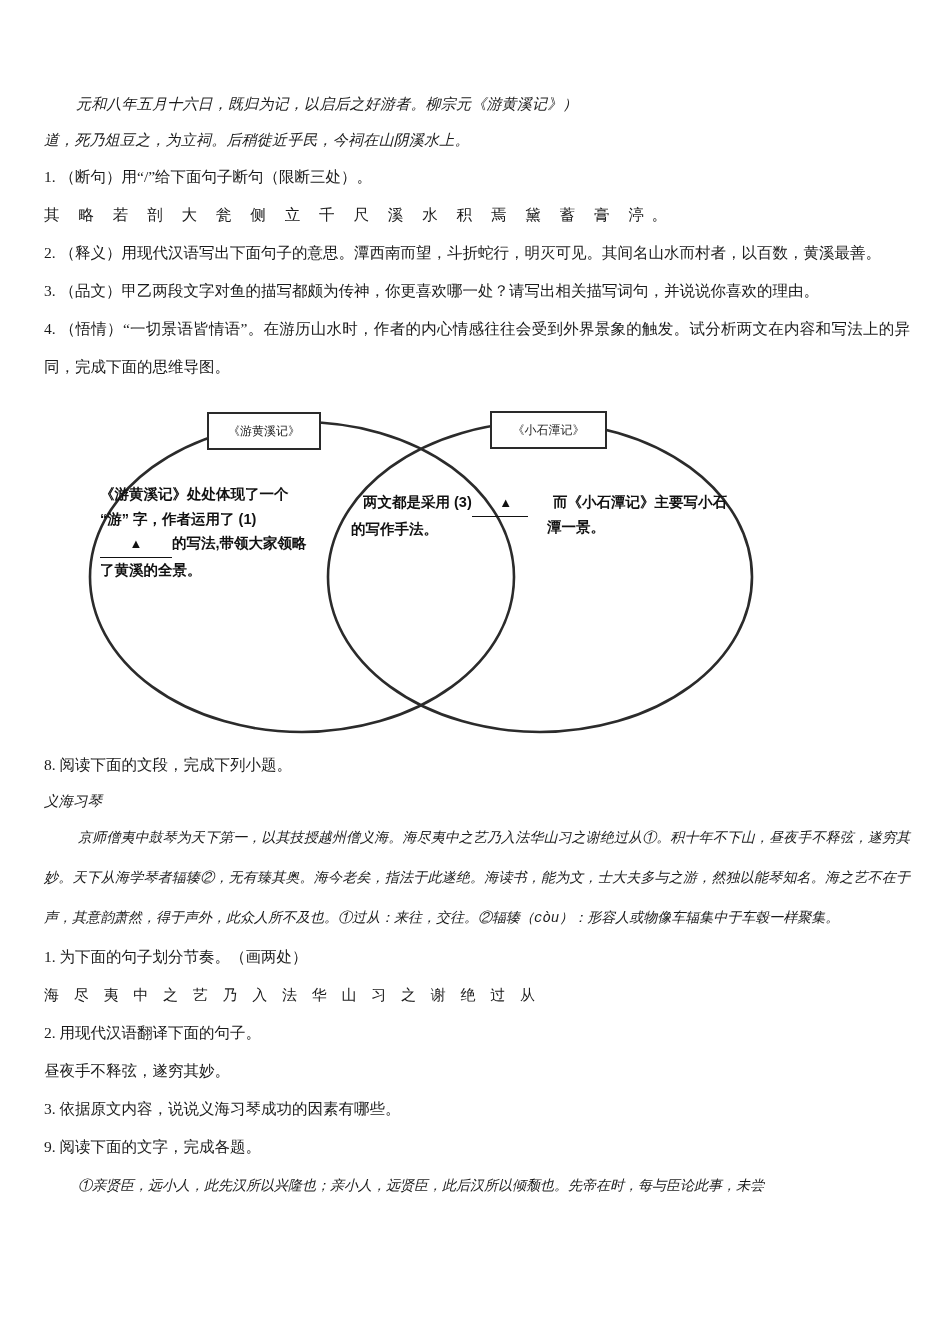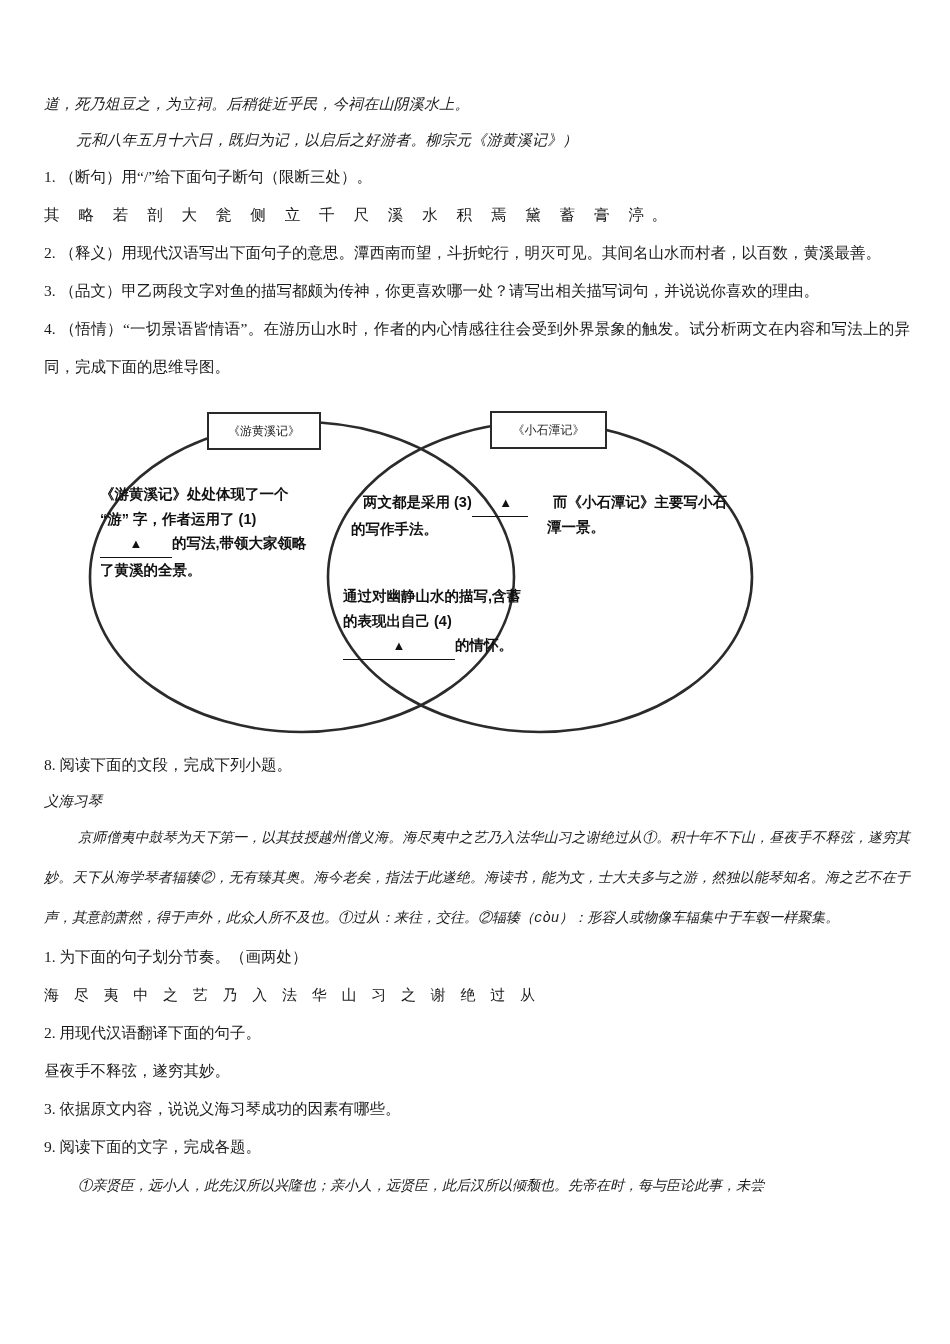--- a/index.html
+++ b/index.html
@@ -126,22 +126,22 @@
     vertical-align: baseline;
   }
   .tri { font-size: 13px; }
 </style>
 </head>
 <body>
 
 <div class="page">
   <div class="content">
 
+    <div class="line serif-hand indent">元和八年五月十六日，既归为记，以启后之好游者。柳宗元《游黄溪记》）</div>
     <div class="line serif-hand">道，死乃俎豆之，为立祠。后稍徙近乎民，今祠在山阴溪水上。</div>
-    <div class="line serif-hand indent">元和八年五月十六日，既归为记，以启后之好游者。柳宗元《游黄溪记》）</div>
 
     <div class="qline">
       <span>1.</span>
       <span>（断句）用“/”给下面句子断句（限断三处）。</span>
     </div>
     <div class="spaced">其 略 若 剖 大 瓮 侧 立 千 尺 溪 水 积 焉 黛 蓄 膏 渟。</div>
 
     <div class="qline">
       <span>2.</span>
       <span>（释义）用现代汉语写出下面句子的意思。潭西南而望，斗折蛇行，明灭可见。其间名山水而村者，以百数，黄溪最善。</span>
@@ -168,23 +168,20 @@
 
       <div class="dg-text t-left-1">
         <span>《游黄溪记》处处体现了一个 “游” 字，作者运用了 (1)</span><span class="blank tri" style="width:72px">▲</span><span>的写法,带领大家领略了黄溪的全景。</span>
       </div>
 
 
       <div class="dg-text t-mid-1">
         <span>两文都是采用 (3)</span><span class="blank tri" style="width:56px">▲</span><span>的写作手法。</span>
       </div>
 
-      <div class="dg-text t-mid-2">
-        <span>通过对幽静山水的描写,含蓄的表现出自己 (4)</span><span class="blank tri" style="width:112px">▲</span><span>的情怀。</span>
-      </div>
 
       <div class="dg-text t-right-1">
         <span>而《小石潭记》主要写小石潭一景。</span>
       </div>
 
     </div>
 
     <div class="qline">
       <span>8.</span>
       <span>阅读下面的文段，完成下列小题。</span>

